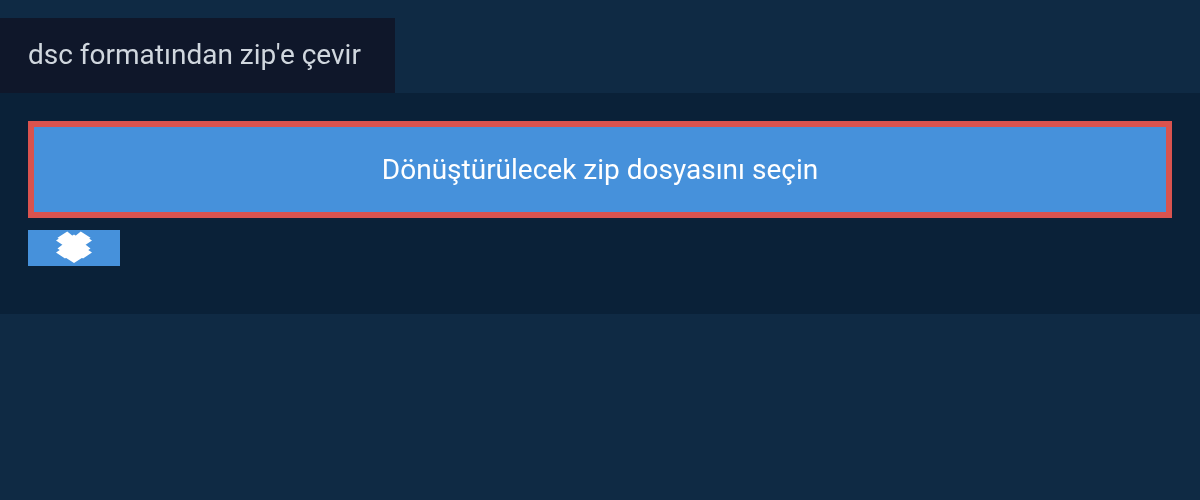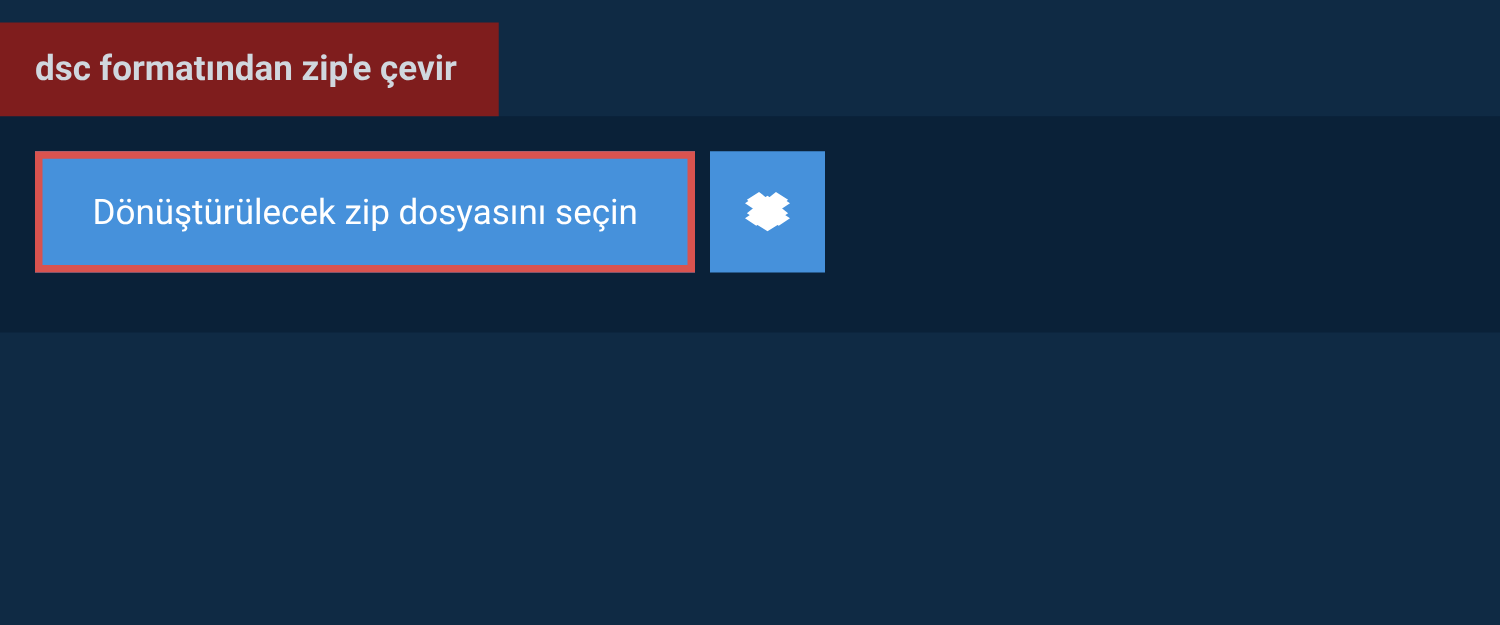--- a/index.html
+++ b/index.html
@@ -12,36 +12,37 @@
       height: 500px;
       background: #0f2a44;
       font-family: -apple-system, BlinkMacSystemFont, "Segoe UI", Roboto, Helvetica, Arial, sans-serif;
       overflow: hidden;
     }
     .tab-area {
       padding-top: 18px;
     }
     .tab {
       display: inline-block;
-      background: #7f1d1d;
+      background: #0f172a;
       padding: 20px 34px 22px 28px;
       color: #d0d7de;
       font-size: 28px;
-      font-weight: 700;
+      font-weight: 400;
       text-align: right;
     }
     .panel {
       background: #0a2138;
       width: 100%;
       padding: 28px 28px 48px 28px;
     }
     .button-row {
       display: flex;
       gap: 12px;
       align-items: stretch;
+      flex-direction: column;
     }
     .select-button {
       background: #4691db;
       border: 6px solid #d9534f;
       padding: 26px 40px;
       color: #ffffff;
       font-size: 28px;
       font-weight: 400;
       cursor: pointer;
       display: flex;

